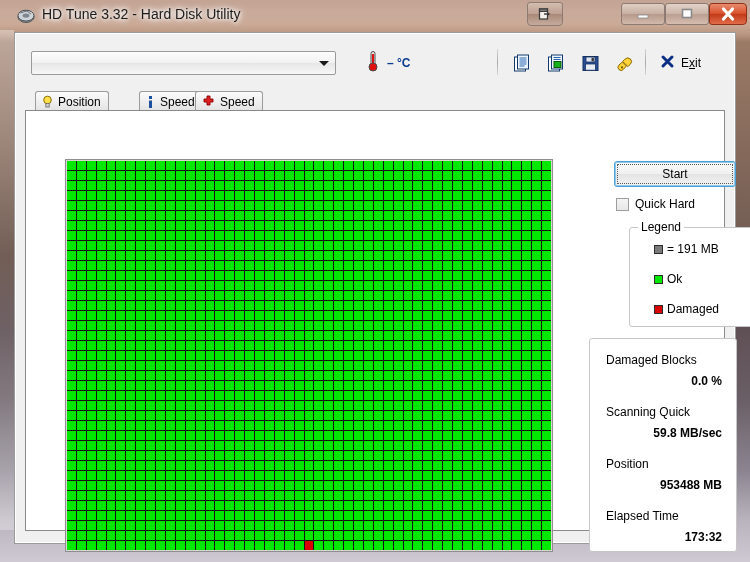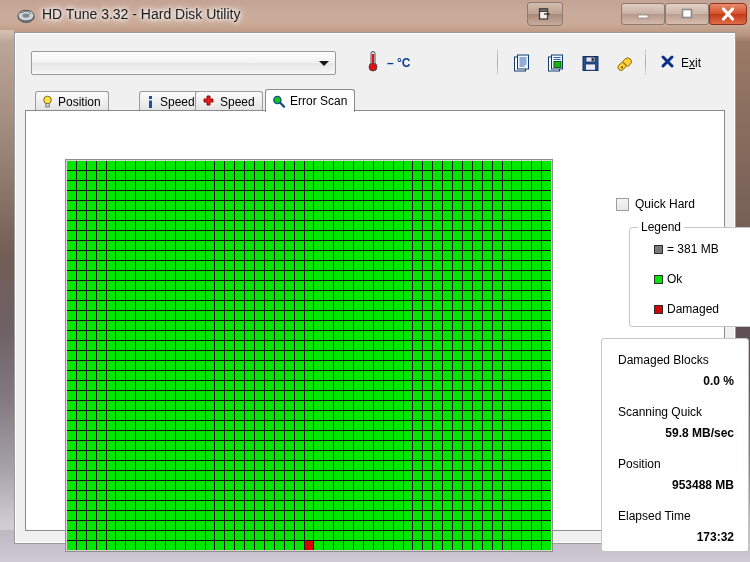--- a/index.html
+++ b/index.html
@@ -272,21 +272,21 @@
     box-sizing: border-box;
     margin-right: 4px;
     flex: none;
   }
   #legend-row-size { left: 24px; top: 14px; }
   #legend-row-ok { left: 24px; top: 44px; }
   #legend-row-damaged { left: 24px; top: 74px; }
 
   #stats-box {
     left: 563px; top: 227px;
-    width: 148px; height: 214px; margin-left: 12px;
+    width: 148px; height: 214px;
   }
   .stat-label {
     position: absolute; left: 16px;
     font-size: 12px; color: #000;
   }
   .stat-value {
     position: absolute; right: 14px;
     font-size: 12px; color: #000; font-weight: bold;
   }
   #stat-l0 { top: 14px; }  #stat-v0 { top: 35px; }
@@ -442,29 +442,20 @@
 
       <div class="tab" id="tab-health">
         <span class="ticon">
           <svg width="13" height="13" viewBox="0 0 13 13">
             <path d="M5 1 h3 v3 h3 v3 h-3 v3 h-3 v-3 h-3 v-3 h3 z" fill="#e02020" stroke="#8a0000" stroke-width="0.9"></path>
           </svg>
         </span>
         <span>Speed</span>
       </div>
 
-      <div class="tab active" id="tab-errorscan">
-        <span class="ticon">
-          <svg width="13" height="13" viewBox="0 0 13 13">
-            <circle cx="5.4" cy="5" r="3.6" fill="#19c219" stroke="#0d4f8a" stroke-width="1.3"></circle>
-            <path d="M8.2 7.8 L12 11.6" stroke="#0d4f8a" stroke-width="2.2" stroke-linecap="round"></path>
-          </svg>
-        </span>
-        <span>Error Scan</span>
-      </div>
     </div>
 
     <div id="tabpage">
 
       <div id="scan-grid-outer">
         <div id="scan-grid" style="grid-template-columns: repeat(49, 1fr); grid-template-rows: repeat(39, 1fr); background: rgb(20, 20, 20);">
             <div class="cell ok" style="background: rgb(0, 232, 0);"></div>
             <div class="cell ok" style="background: rgb(0, 232, 0);"></div>
             <div class="cell ok" style="background: rgb(0, 232, 0);"></div>
             <div class="cell ok" style="background: rgb(0, 232, 0);"></div>
@@ -2371,32 +2362,36 @@
             <div class="cell ok" style="background: rgb(0, 232, 0);"></div>
             <div class="cell ok" style="background: rgb(0, 232, 0);"></div>
             <div class="cell ok" style="background: rgb(0, 232, 0);"></div>
             <div class="cell ok" style="background: rgb(0, 232, 0);"></div>
             <div class="cell ok" style="background: rgb(0, 232, 0);"></div>
             <div class="cell ok" style="background: rgb(0, 232, 0);"></div>
             <div class="cell ok" style="background: rgb(0, 232, 0);"></div>
           </div>
       </div>
 
+      <div id="start-button">
+        <span>Start</span>
+        <span id="start-focus-ring"></span>
+      </div>
 
       <div id="quick-scan-row">
         <span id="quick-scan-box"></span>
         <span id="quick-scan-label">Quick Hard</span>
       </div>
 
       <div class="groupbox" id="legend-box">
         <span class="groupbox-title">Legend</span>
 
         <div class="legend-row" id="legend-row-size">
           <span class="legend-swatch" style="background:#7a7a7a"></span>
-          <span>= 381 MB</span>
+          <span>= 191 MB</span>
         </div>
 
         <div class="legend-row" id="legend-row-ok">
           <span class="legend-swatch" style="background:#00e800"></span>
           <span>Ok</span>
         </div>
 
         <div class="legend-row" id="legend-row-damaged">
           <span class="legend-swatch" style="background:#d80000"></span>
           <span>Damaged</span>

